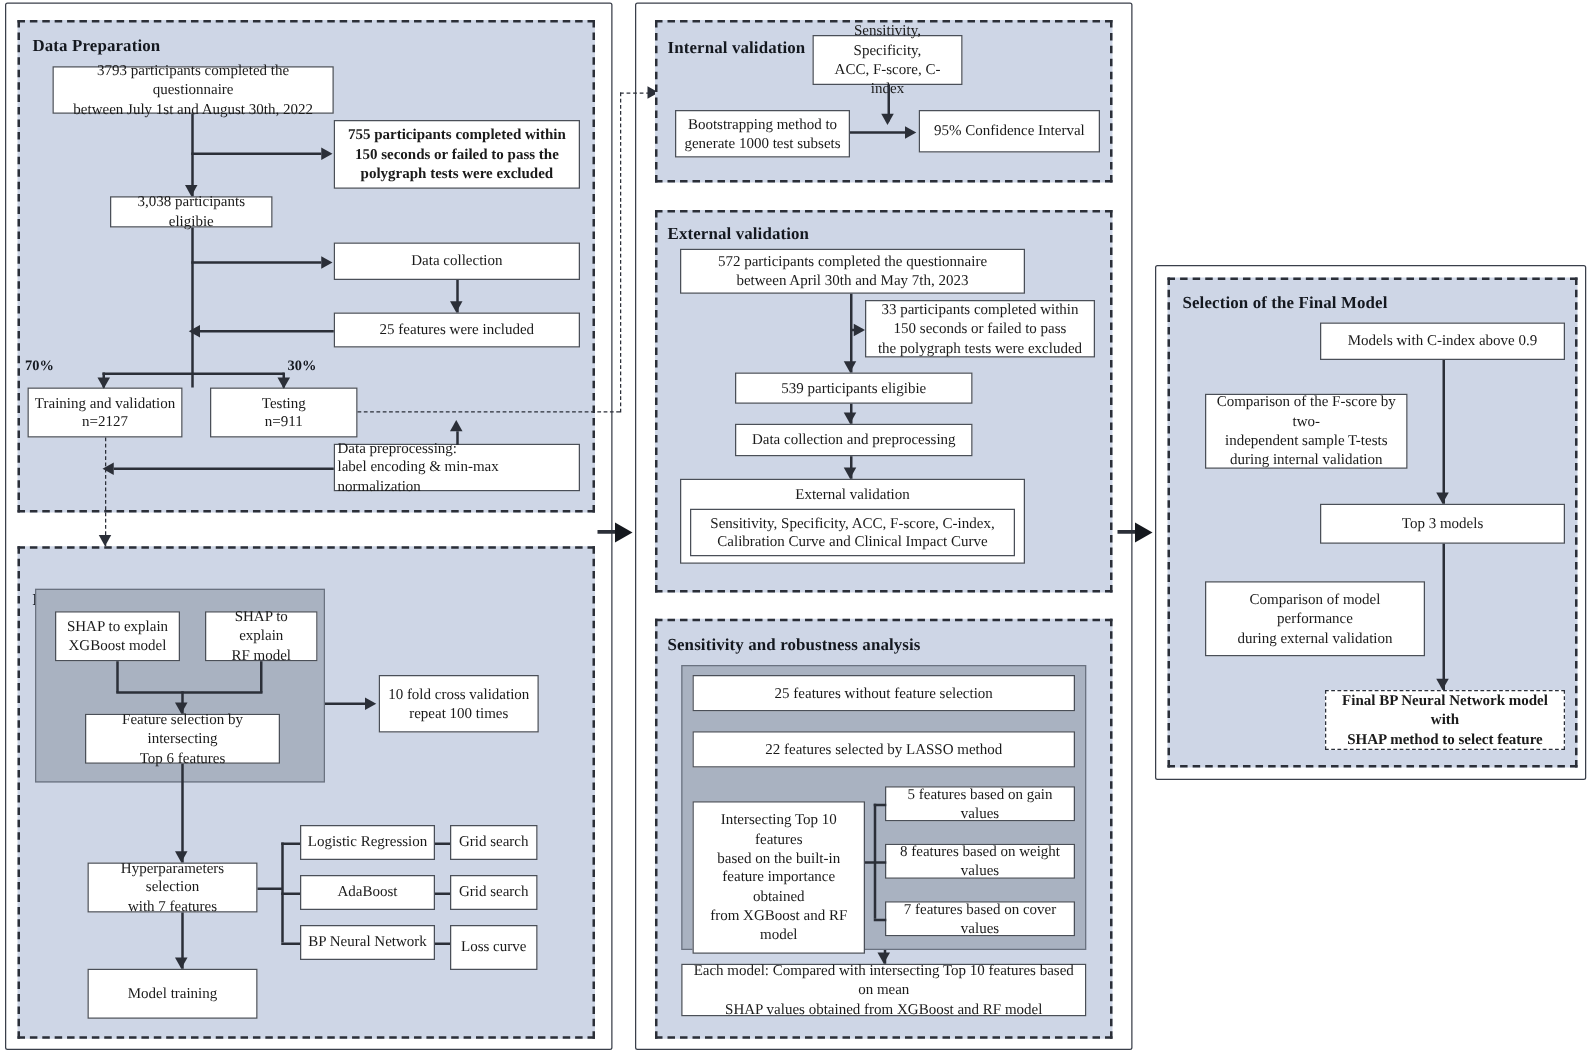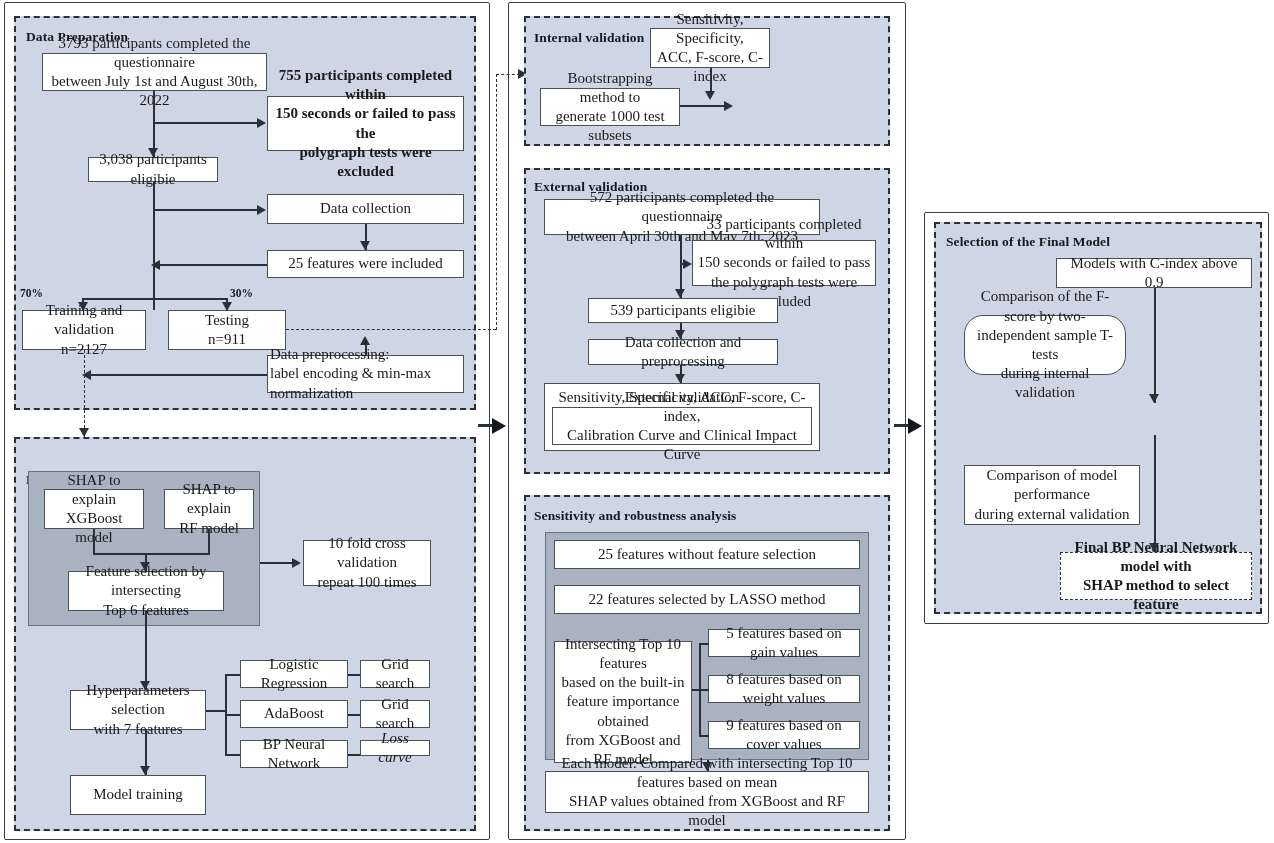--- a/index.html
+++ b/index.html
@@ -9,21 +9,21 @@
   
   .colframe{position:absolute;border:1.5px solid #3a3f4a;background:#ffffff;box-sizing:border-box;border-radius:2px;}
 
   
   .panel{position:absolute;background:#ced6e6;border:2px dashed #2b2f38;box-sizing:border-box;}
   .panel-title{position:absolute;font-weight:bold;font-size:13.5px;letter-spacing:.1px;color:#14181f;white-space:nowrap;}
 
   
   .box{position:absolute;background:#ffffff;border:1.4px solid #4a4f58;box-sizing:border-box;
        display:flex;align-items:center;justify-content:center;text-align:center;
-       font-size:15px;line-height:1.28;padding:2px 4px;}
+       font-size:12px;line-height:1.28;padding:2px 4px;}
   .box.bold{font-weight:bold;}
   .box.dashdot{border:1.6px dashed #2b2f38;background:#ffffff;}
   .graybox{position:absolute;background:#a9b2c1;border:1.4px solid #6a7280;box-sizing:border-box;}
 
   
   .ln{position:absolute;background:#2b2f38;}
   .h{height:1.6px;}
   .v{width:1.6px;}
   .arrow{position:absolute;width:0;height:0;}
   .ar-r{border-top:5px solid transparent;border-bottom:5px solid transparent;border-left:9px solid #2b2f38;}
@@ -115,21 +115,21 @@
 repeat 100 times</div>
   <div class="box" style="left:68px;top:571px;width:156px;height:40px;white-space:pre-line;">Feature selection by intersecting
 Top 6 features</div>
   <div class="box" style="left:70px;top:690px;width:136px;height:40px;white-space:pre-line;">Hyperparameters selection
 with 7 features</div>
   <div class="box" style="left:240px;top:660px;width:108px;height:28px;white-space:pre-line;">Logistic Regression</div>
   <div class="box" style="left:240px;top:700px;width:108px;height:28px;white-space:pre-line;">AdaBoost</div>
   <div class="box" style="left:240px;top:740px;width:108px;height:28px;white-space:pre-line;">BP Neural Network</div>
   <div class="box" style="left:360px;top:660px;width:70px;height:28px;white-space:pre-line;">Grid search</div>
   <div class="box" style="left:360px;top:700px;width:70px;height:28px;white-space:pre-line;">Grid search</div>
-  <div class="box" style="left:360px;top:740px;width:70px;height:16px;white-space:pre-line;font-style:italic;">Loss curve</div>
+  <div class="box" style="left:360px;top:740px;width:70px;height:36px;white-space:pre-line;">Loss curve</div>
   <div class="box" style="left:70px;top:775px;width:136px;height:40px;white-space:pre-line;">Model training</div>
 
   <div class="ln v" style="left:93px;top:529px;height:25px;"></div>
   <div class="ln v" style="left:208px;top:529px;height:25px;"></div>
   <div class="ln h" style="left:93px;top:553px;width:117px;"></div>
   <div class="ln v" style="left:145px;top:553px;height:18px;"></div>
   <div class="arrow ar-d" style="left:140px;top:562px;"></div>
 
   <div class="ln h" style="left:260px;top:562px;width:33px;"></div>
   <div class="arrow ar-r" style="left:292px;top:558px;"></div>
@@ -152,20 +152,21 @@
   <div class="ln h" style="left:478px;top:424px;width:18px;height:3px;"></div>
   <div class="arrow ar-r big" style="left:492px;top:418px;"></div>
 
   <div class="panel" style="left:524px;top:16px;width:366px;height:130px;"></div>
   <div class="panel-title" style="left:534px;top:30px;">Internal validation</div>
 
   <div class="box" style="left:650px;top:28px;width:120px;height:40px;white-space:pre-line;">Sensitivity, Specificity,
 ACC, F-score, C-index</div>
   <div class="box" style="left:540px;top:88px;width:140px;height:38px;white-space:pre-line;">Bootstrapping method to
 generate 1000 test subsets</div>
+  <div class="box" style="left:735px;top:88px;width:145px;height:34px;white-space:pre-line;">95% Confidence Interval</div>
 
   <div class="ln v" style="left:710px;top:68px;height:29px;"></div>
   <div class="arrow ar-d" style="left:705px;top:91px;"></div>
   <div class="ln h" style="left:680px;top:105px;width:45px;"></div>
   <div class="arrow ar-r" style="left:724px;top:101px;"></div>
 
   <div class="panel" style="left:524px;top:168px;width:366px;height:306px;"></div>
   <div class="panel-title" style="left:534px;top:179px;">External validation</div>
 
   <div class="box" style="left:544px;top:199px;width:276px;height:36px;white-space:pre-line;">572 participants completed the questionnaire
@@ -200,38 +201,39 @@
   <div class="graybox" style="left:545px;top:532px;width:324px;height:228px;"></div>
 
   <div class="box" style="left:554px;top:540px;width:306px;height:29px;white-space:pre-line;">25 features without feature selection</div>
   <div class="box" style="left:554px;top:585px;width:306px;height:29px;white-space:pre-line;">22 features selected by LASSO method</div>
   <div class="box" style="left:554px;top:629px;width:138px;height:122px;white-space:pre-line;margin-top:12px;">Intersecting Top 10 features
 based on the built-in
 feature importance obtained
 from XGBoost and RF model</div>
   <div class="box" style="left:708px;top:629px;width:152px;height:28px;white-space:pre-line;">5 features based on gain values</div>
   <div class="box" style="left:708px;top:675px;width:152px;height:28px;white-space:pre-line;">8 features based on weight values</div>
-  <div class="box" style="left:708px;top:721px;width:152px;height:28px;white-space:pre-line;">9 features based on cover values</div>
+  <div class="box" style="left:708px;top:721px;width:152px;height:28px;white-space:pre-line;">7 features based on cover values</div>
   <div class="box" style="left:545px;top:771px;width:324px;height:42px;white-space:pre-line;">Each model: Compared with intersecting Top 10 features based on mean
 SHAP values obtained from XGBoost and RF model</div>
 
   <div class="ln v" style="left:699px;top:643px;height:92px;"></div>
   <div class="ln h" style="left:699px;top:643px;width:10px;"></div>
   <div class="ln h" style="left:692px;top:689px;width:17px;"></div>
   <div class="ln h" style="left:699px;top:735px;width:10px;"></div>
   <div class="ln v" style="left:707px;top:760px;height:11px;"></div>
   <div class="arrow ar-d" style="left:702px;top:762px;"></div>
 
   <div class="panel" style="left:934px;top:222px;width:328px;height:392px;"></div>
   <div class="panel-title" style="left:946px;top:234px;">Selection of the Final Model</div>
 
   <div class="box" style="left:1056px;top:258px;width:196px;height:30px;white-space:pre-line;">Models with C-index above 0.9</div>
-  <div class="box" style="left:964px;top:315px;width:162px;height:60px;white-space:pre-line;border-radius:19px;">Comparison of the F-score by two-
+  <div class="box" style="left:964px;top:315px;width:162px;height:60px;white-space:pre-line;">Comparison of the F-score by two-
 independent sample T-tests
 during internal validation</div>
+  <div class="box" style="left:1056px;top:403px;width:196px;height:32px;white-space:pre-line;">Top 3 models</div>
   <div class="box" style="left:964px;top:465px;width:176px;height:60px;white-space:pre-line;">Comparison of model performance
 during external validation</div>
   <div class="box bold dashdot" style="left:1060px;top:552px;width:192px;height:48px;white-space:pre-line;">Final BP  Neural Network model with
 SHAP method to select feature</div>
 
   <div class="ln v" style="left:1154px;top:288px;height:115px;"></div>
   <div class="arrow ar-d" style="left:1149px;top:394px;"></div>
   <div class="ln v" style="left:1154px;top:435px;height:117px;"></div>
   <div class="arrow ar-d" style="left:1149px;top:543px;"></div>
 

